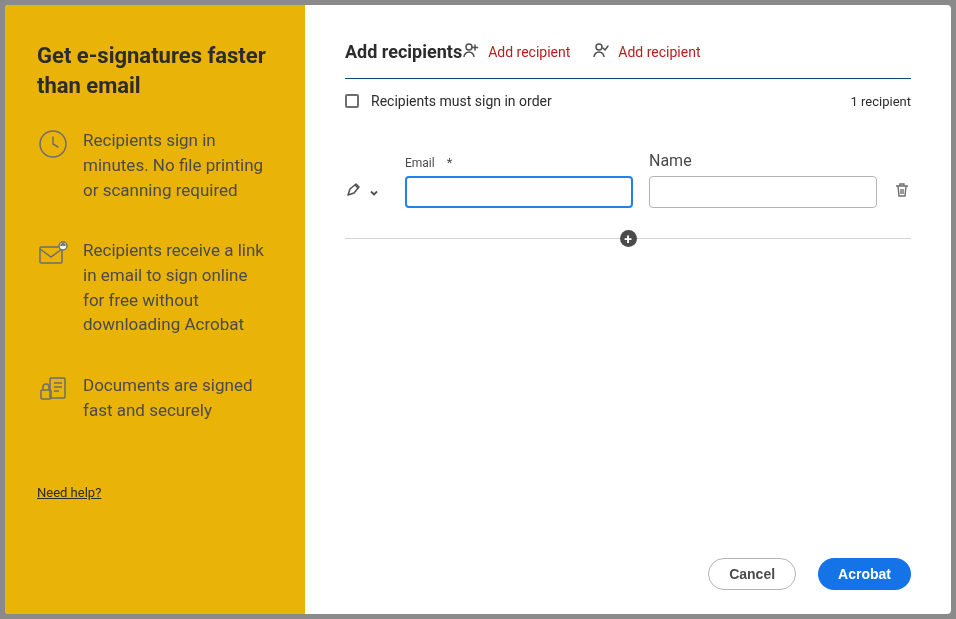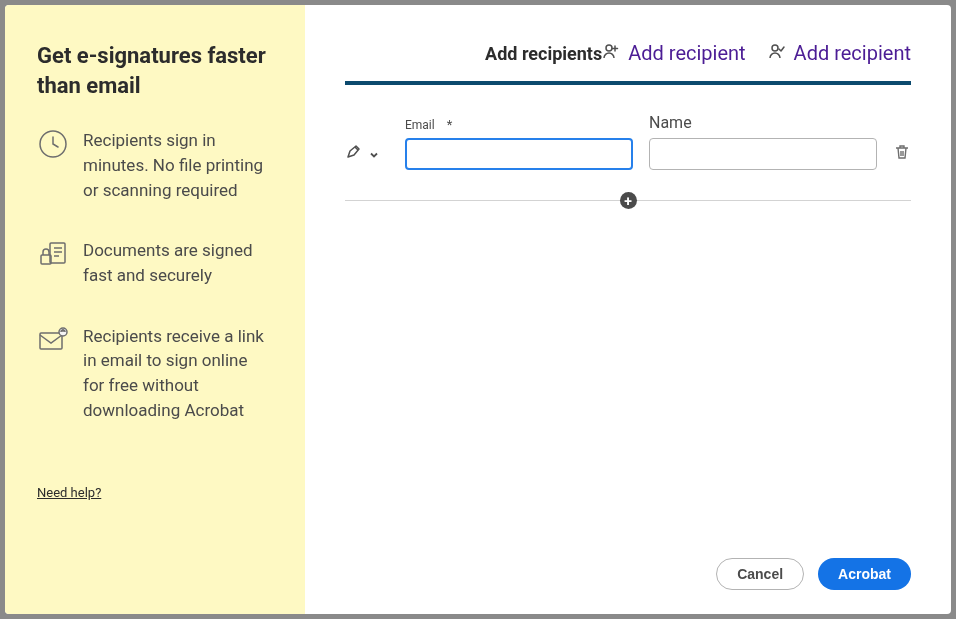--- a/index.html
+++ b/index.html
@@ -16,21 +16,21 @@
     .dialog {
       background: #fff;
       width: 946px;
       height: 609px;
       border-radius: 4px;
       display: flex;
       overflow: hidden;
     }
     .sidebar {
       width: 300px;
-      background: #fef9c3;
+      background: #eab308;
       padding: 36px 32px;
       display: flex;
       flex-direction: column;
     }
     .sidebar-title {
       font-size: 22px;
       font-weight: 700;
       color: #2c2c2c;
       line-height: 1.35;
       margin-bottom: 28px;
@@ -60,40 +60,40 @@
       margin-top: 27px;
     }
     .main {
       flex: 1;
       display: flex;
       flex-direction: column;
       padding: 36px 40px 24px 40px;
     }
     .header-row {
       display: flex;
-      justify-content: flex-end;
+      justify-content: flex-start;
       align-items: center;
       padding-bottom: 16px;
-      border-bottom: 4px solid #0c4a6e;
+      border-bottom: 1px solid #0c4a6e;
     }
     .main-title {
       font-size: 18px;
       font-weight: 700;
       color: #2c2c2c;
     }
     .header-actions {
       display: flex;
       gap: 22px;
     }
     .header-action {
       display: flex;
       align-items: center;
       gap: 8px;
-      font-size: 20px;
-      color: #4c1d95;
+      font-size: 14px;
+      color: #b91c1c;
       cursor: pointer;
     }
     .header-action svg {
       width: 18px;
       height: 18px;
       color: #505050;
     }
     .options-row {
       display: flex;
       justify-content: space-between;
@@ -195,21 +195,21 @@
       color: #fff;
       font-size: 14px;
       font-weight: 700;
       cursor: pointer;
       line-height: 1;
     }
     .footer {
       margin-top: auto;
       display: flex;
       justify-content: flex-end;
-      gap: 14px;
+      gap: 22px;
       padding-top: 16px;
     }
     .btn {
       height: 32px;
       padding: 0 20px;
       border-radius: 16px;
       font-size: 14px;
       font-weight: 600;
       cursor: pointer;
       display: flex;
@@ -235,46 +235,46 @@
     <h1 class="sidebar-title">Get e-signatures faster than email</h1>
 
     <div class="benefit">
       <div class="benefit-icon">
         <svg viewBox="0 0 32 32" fill="none" stroke="currentColor" stroke-width="1.5">
           <circle cx="16" cy="16" r="13"></circle>
           <path d="M16 9v7l5 3" stroke-linecap="round"></path>
         </svg>
       </div>
       <div class="benefit-text">Recipients sign in minutes. No file printing or scanning required</div>
+    </div>
+
+    <div class="benefit">
+      <div class="benefit-icon">
+        <svg viewBox="0 0 32 32" fill="none" stroke="currentColor" stroke-width="1.5">
+          <rect x="3" y="9" width="22" height="16" rx="1"></rect>
+          <path d="M3 11l11 8 11-8"></path>
+          <circle cx="26" cy="8" r="4" fill="#f5f5f5"></circle>
+          <path d="M26 5v3M24 8a2 2 0 014 0"></path>
+        </svg>
+      </div>
+      <div class="benefit-text">Recipients receive a link in email to sign online for free without downloading Acrobat</div>
     </div>
 
     <div class="benefit">
       <div class="benefit-icon">
         <svg viewBox="0 0 32 32" fill="none" stroke="currentColor" stroke-width="1.5">
           <rect x="13" y="5" width="15" height="20" rx="1"></rect>
           <path d="M17 10h8M17 14h8M17 18h5"></path>
           <rect x="4" y="17" width="10" height="9" rx="1"></rect>
           <path d="M6 17v-3a3 3 0 016 0v3"></path>
         </svg>
       </div>
       <div class="benefit-text">Documents are signed fast and securely</div>
     </div>
 
-    <div class="benefit">
-      <div class="benefit-icon">
-        <svg viewBox="0 0 32 32" fill="none" stroke="currentColor" stroke-width="1.5">
-          <rect x="3" y="9" width="22" height="16" rx="1"></rect>
-          <path d="M3 11l11 8 11-8"></path>
-          <circle cx="26" cy="8" r="4" fill="#f5f5f5"></circle>
-          <path d="M26 5v3M24 8a2 2 0 014 0"></path>
-        </svg>
-      </div>
-      <div class="benefit-text">Recipients receive a link in email to sign online for free without downloading Acrobat</div>
-    </div>
-
     <a class="help-link">Need help?</a>
   </aside>
 
   <main class="main">
     <div class="header-row">
       <h2 class="main-title">Add recipients</h2>
       <div class="header-actions">
         <div class="header-action">
           <span>
             <svg viewBox="0 0 18 18" fill="none" stroke="currentColor" stroke-width="1.5">
@@ -291,20 +291,27 @@
               <circle cx="7" cy="6" r="3"></circle>
               <path d="M2 16c0-3 2.5-5 5-5s5 2 5 5"></path>
               <path d="M11 7l2 2 3-4" stroke-linecap="round" stroke-linejoin="round"></path>
             </svg>
           </span>
           <span>Add recipient</span>
         </div>
       </div>
     </div>
 
+    <div class="options-row">
+      <label class="checkbox-wrap">
+        <span class="checkbox-box"></span>
+        <span class="checkbox-label">Recipients must sign in order</span>
+      </label>
+      <span class="recipient-count">1 recipient</span>
+    </div>
 
     <div class="form-area">
       <div class="form-labels">
         <div class="label-email">
           <span>Email</span>
           <span class="required-star">*</span>
         </div>
         <div class="label-name">Name</div>
       </div>
       <div class="form-row">

